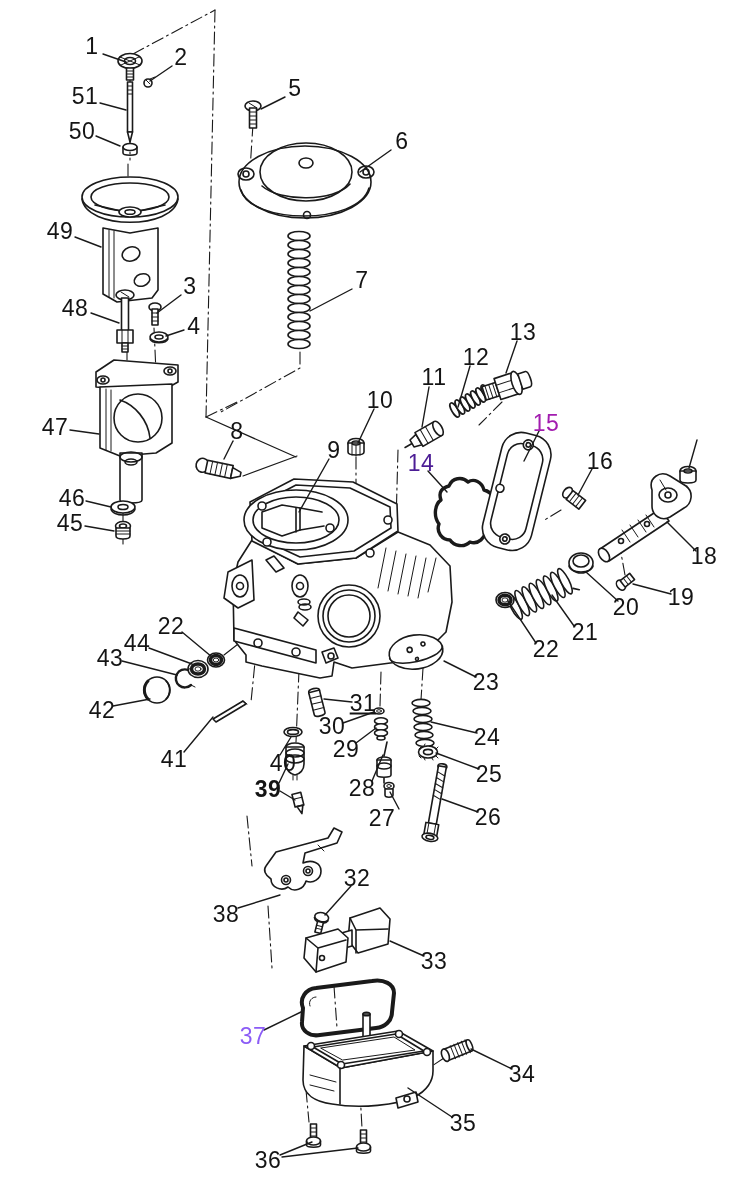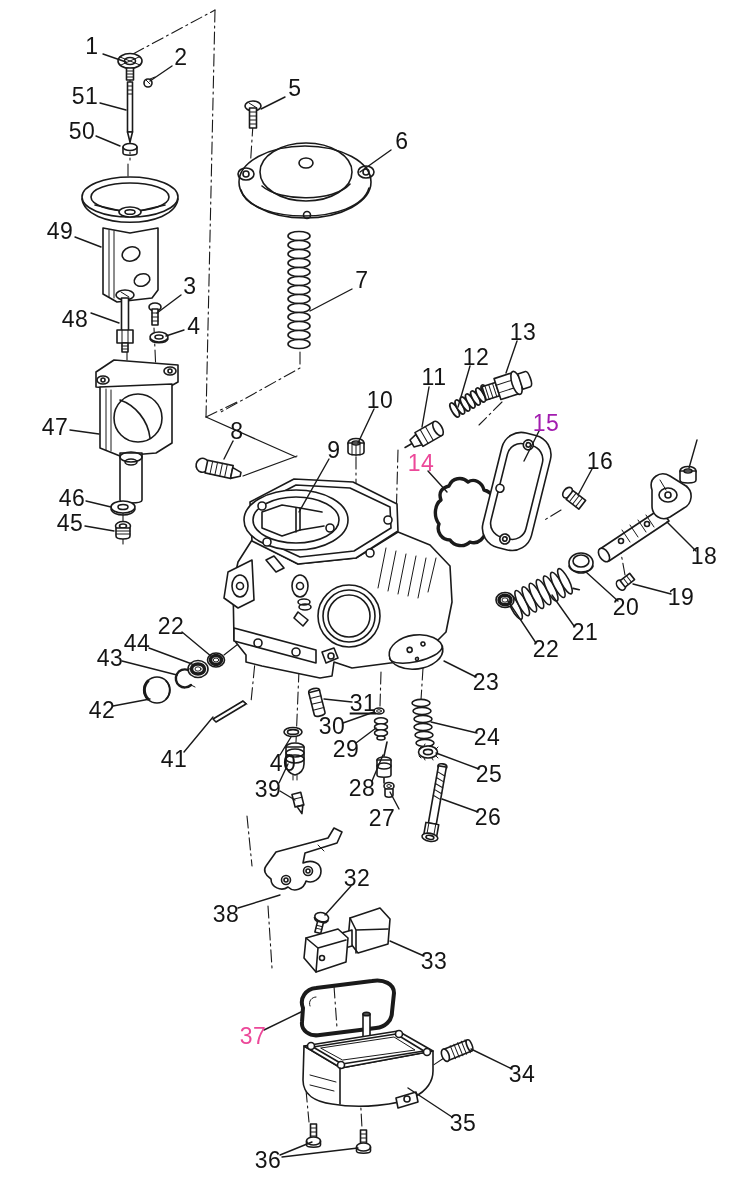--- a/index.html
+++ b/index.html
@@ -560,58 +560,58 @@
 <div class="callout-layer">
       <div class="callout" style="left: 92px; top: 46px; color: rgb(20, 20, 20);">1</div>
       <div class="callout" style="left: 181px; top: 57px; color: rgb(20, 20, 20);">2</div>
       <div class="callout" style="left: 85px; top: 96px; color: rgb(20, 20, 20);">51</div>
       <div class="callout" style="left: 82px; top: 131px; color: rgb(20, 20, 20);">50</div>
       <div class="callout" style="left: 60px; top: 231px; color: rgb(20, 20, 20);">49</div>
       <div class="callout" style="left: 295px; top: 88px; color: rgb(20, 20, 20);">5</div>
       <div class="callout" style="left: 402px; top: 141px; color: rgb(20, 20, 20);">6</div>
       <div class="callout" style="left: 362px; top: 280px; color: rgb(20, 20, 20);">7</div>
       <div class="callout" style="left: 190px; top: 286px; color: rgb(20, 20, 20);">3</div>
-      <div class="callout" style="left: 75px; top: 308px; color: rgb(20, 20, 20); margin-top: 11px;">48</div>
+      <div class="callout" style="left: 75px; top: 308px; color: rgb(20, 20, 20);">48</div>
       <div class="callout" style="left: 194px; top: 326px; color: rgb(20, 20, 20);">4</div>
       <div class="callout" style="left: 55px; top: 427px; color: rgb(20, 20, 20);">47</div>
       <div class="callout" style="left: 72px; top: 498px; color: rgb(20, 20, 20);">46</div>
       <div class="callout" style="left: 70px; top: 523px; color: rgb(20, 20, 20);">45</div>
       <div class="callout" style="left: 237px; top: 431px; color: rgb(20, 20, 20);">8</div>
       <div class="callout" style="left: 334px; top: 450px; color: rgb(20, 20, 20);">9</div>
       <div class="callout" style="left: 380px; top: 400px; color: rgb(20, 20, 20);">10</div>
       <div class="callout" style="left: 434px; top: 377px; color: rgb(20, 20, 20);">11</div>
       <div class="callout" style="left: 476px; top: 357px; color: rgb(20, 20, 20);">12</div>
       <div class="callout" style="left: 523px; top: 332px; color: rgb(20, 20, 20);">13</div>
-      <div class="callout" style="left: 421px; top: 463px; color: #ec4899;">14</div>
+      <div class="callout" style="left: 421px; top: 463px; color: #4c1d95;">14</div>
       <div class="callout" style="left: 546px; top: 423px; color: #a21caf;">15</div>
       <div class="callout" style="left: 600px; top: 461px; color: rgb(20, 20, 20);">16</div>
       <div class="callout" style="left: 698px; top: 430px; color: rgb(20, 20, 20); margin-left: 43px;">17</div>
       <div class="callout" style="left: 704px; top: 556px; color: rgb(20, 20, 20);">18</div>
       <div class="callout" style="left: 681px; top: 597px; color: rgb(20, 20, 20);">19</div>
       <div class="callout" style="left: 626px; top: 607px; color: rgb(20, 20, 20); text-align: center;">20</div>
       <div class="callout" style="left: 585px; top: 632px; color: rgb(20, 20, 20);">21</div>
       <div class="callout" style="left: 546px; top: 649px; color: rgb(20, 20, 20);">22</div>
       <div class="callout" style="left: 171px; top: 626px; color: rgb(20, 20, 20);">22</div>
       <div class="callout" style="left: 486px; top: 682px; color: rgb(20, 20, 20);">23</div>
       <div class="callout" style="left: 137px; top: 643px; color: rgb(20, 20, 20);">44</div>
       <div class="callout" style="left: 110px; top: 658px; color: rgb(20, 20, 20);">43</div>
       <div class="callout" style="left: 102px; top: 710px; color: rgb(20, 20, 20);">42</div>
       <div class="callout" style="left: 174px; top: 759px; color: rgb(20, 20, 20);">41</div>
       <div class="callout" style="left: 283px; top: 763px; color: rgb(20, 20, 20);">40</div>
-      <div class="callout" style="left: 268px; top: 789px; color: rgb(20, 20, 20);">39</div>
+      <div class="callout" style="left: 268px; top: 789px; color: rgb(20, 20, 20); font-weight: bold;">39</div>
       <div class="callout" style="left: 363px; top: 703px; color: rgb(20, 20, 20); text-decoration: underline;">31</div>
       <div class="callout" style="left: 332px; top: 726px; color: rgb(20, 20, 20);">30</div>
       <div class="callout" style="left: 346px; top: 749px; color: rgb(20, 20, 20);">29</div>
       <div class="callout" style="left: 362px; top: 788px; color: rgb(20, 20, 20);">28</div>
       <div class="callout" style="left: 382px; top: 818px; color: rgb(20, 20, 20);">27</div>
       <div class="callout" style="left: 487px; top: 737px; color: rgb(20, 20, 20);">24</div>
       <div class="callout" style="left: 489px; top: 774px; color: rgb(20, 20, 20);">25</div>
       <div class="callout" style="left: 488px; top: 817px; color: rgb(20, 20, 20);">26</div>
       <div class="callout" style="left: 226px; top: 914px; color: rgb(20, 20, 20);">38</div>
       <div class="callout" style="left: 357px; top: 878px; color: rgb(20, 20, 20);">32</div>
       <div class="callout" style="left: 434px; top: 961px; color: rgb(20, 20, 20);">33</div>
-      <div class="callout" style="left: 253px; top: 1036px; color: #ec4899; text-align: right;">37</div>
+      <div class="callout" style="left: 253px; top: 1036px; color: #8b5cf6; text-align: right;">37</div>
       <div class="callout" style="left: 463px; top: 1123px; color: rgb(20, 20, 20);">35</div>
       <div class="callout" style="left: 522px; top: 1074px; color: rgb(20, 20, 20);">34</div>
       <div class="callout" style="left: 268px; top: 1160px; color: rgb(20, 20, 20);">36</div>
     </div>
 
 </div>
 
 </body></html>

